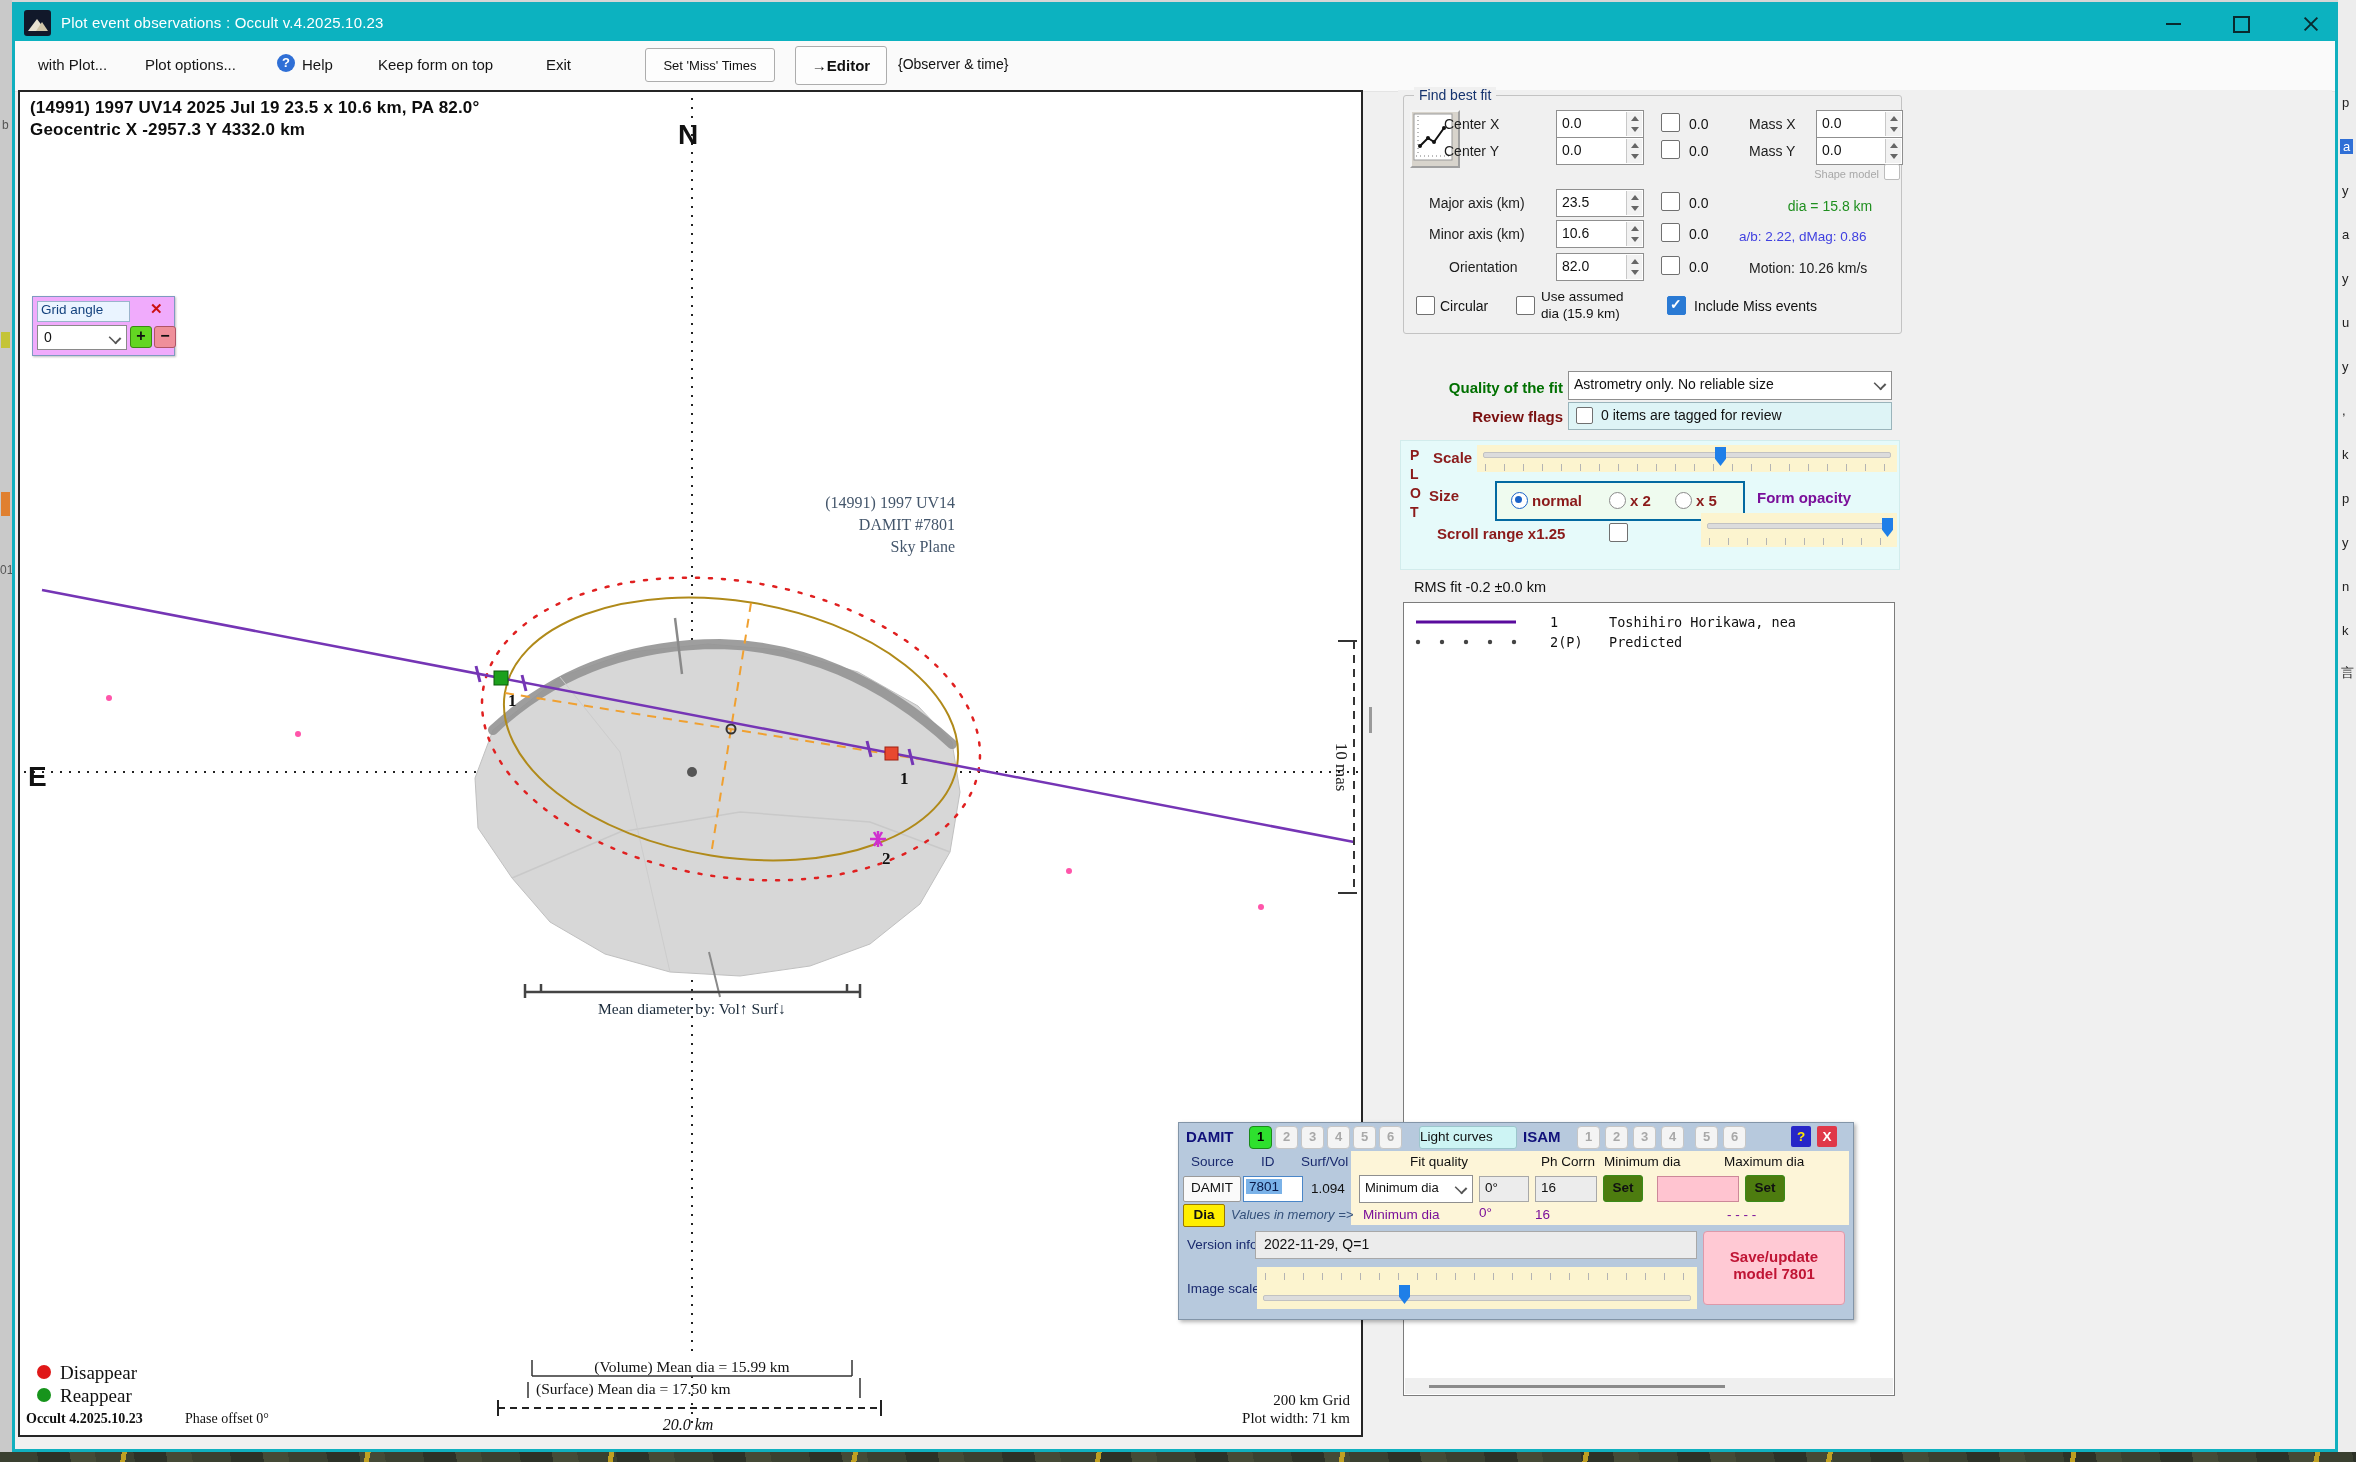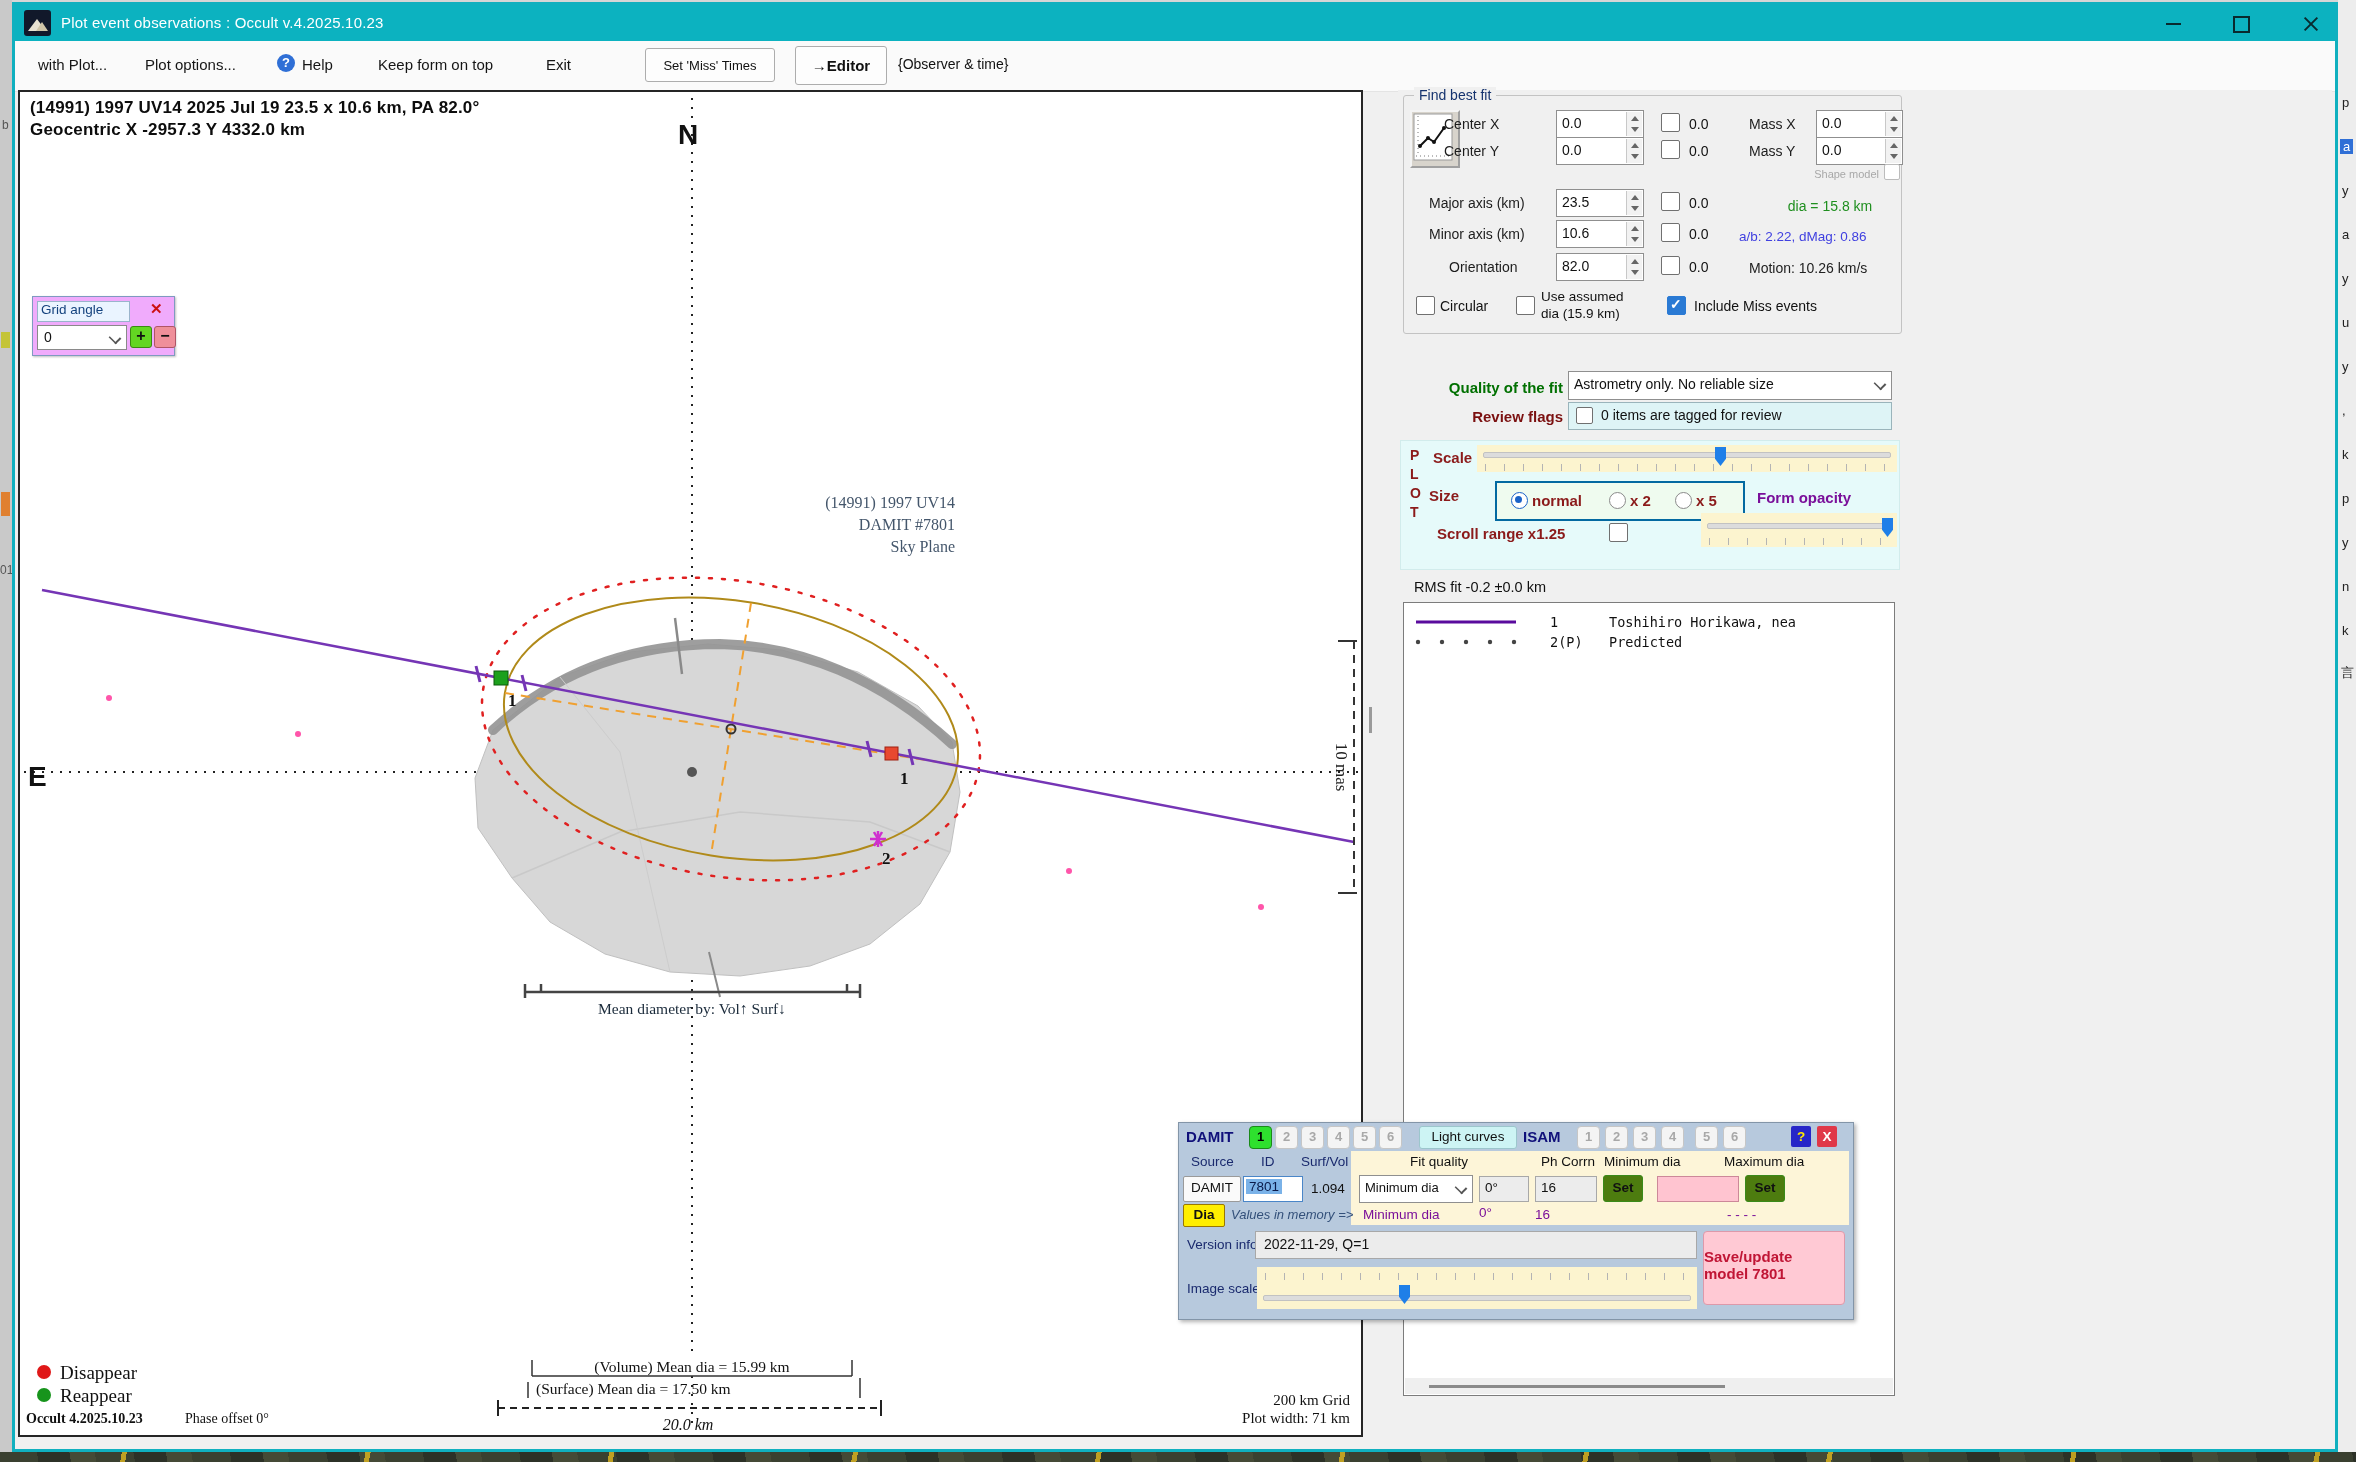--- a/index.html
+++ b/index.html
@@ -406,21 +406,21 @@
 
   <div id="damit" class="abs">
 
     <span class="abs dblue" style="left:7px;top:5px;">DAMIT</span>
     <div class="abs dnum on" style="left:70px;top:3px;">1</div>
     <div class="abs dnum" style="left:96px;top:3px;">2</div>
     <div class="abs dnum" style="left:122px;top:3px;">3</div>
     <div class="abs dnum" style="left:148px;top:3px;">4</div>
     <div class="abs dnum" style="left:174px;top:3px;">5</div>
     <div class="abs dnum" style="left:200px;top:3px;">6</div>
-    <div class="abs" style="left:240px;top:3px;width:96px;height:21px;background:#cdf4f4;border:1px solid #9cc6cc;border-radius:3px;text-align:center;line-height:20px;">Light curves</div>
+    <div class="abs" style="left:240px;top:3px;width:96px;height:21px;background:#cdf4f4;border:1px solid #9cc6cc;border-radius:3px;line-height:20px;">Light curves</div>
     <span class="abs dblue" style="left:344px;top:5px;">ISAM</span>
     <div class="abs dnum" style="left:398px;top:3px;">1</div>
     <div class="abs dnum" style="left:426px;top:3px;">2</div>
     <div class="abs dnum" style="left:454px;top:3px;">3</div>
     <div class="abs dnum" style="left:482px;top:3px;">4</div>
     <div class="abs dnum" style="left:516px;top:3px;">5</div>
     <div class="abs dnum" style="left:544px;top:3px;">6</div>
     <div class="abs" style="left:612px;top:3px;width:20px;height:21px;background:#2626c8;color:#ffe800;font-weight:bold;text-align:center;line-height:21px;border-radius:2px;">?</div>
     <div class="abs" style="left:638px;top:3px;width:20px;height:21px;background:#e03848;color:#fff;font-weight:bold;text-align:center;line-height:21px;border-radius:2px;">X</div>
 
@@ -457,21 +457,21 @@
     <span class="abs" style="left:52px;top:84px;font-style:italic;color:#33507a;font-size:13px;">Values in memory =&gt;</span>
     <span class="abs purple" style="left:184px;top:84px;">Minimum dia</span>
     <span class="abs purple" style="left:300px;top:82px;">0°</span>
     <span class="abs purple" style="left:356px;top:84px;">16</span>
     <span class="abs purple" style="left:548px;top:84px;">- - - -</span>
 
     <span class="abs" style="left:8px;top:114px;color:#1a2a6e;">Version info</span>
     <div class="abs gfield" style="left:76px;top:108px;width:440px;height:26px;">
       <span style="position:absolute;left:8px;top:4px;font-size:14px;">2022-11-29, Q=1</span>
     </div>
-    <div class="abs" style="left:524px;top:108px;width:142px;height:74px;background:#ffc9d4;border:1px solid #dd99aa;border-radius:4px;color:#c01535;font-weight:bold;font-size:15px;padding-top:16px;box-sizing:border-box;">
+    <div class="abs" style="left:524px;top:108px;width:142px;height:74px;background:#ffc9d4;border:1px solid #dd99aa;border-radius:4px;text-align:center;color:#c01535;font-weight:bold;font-size:15px;padding-top:16px;box-sizing:border-box;">
       <div>Save/update</div>
       <div>model 7801</div>
     </div>
 
     <span class="abs" style="left:8px;top:158px;color:#1a2a6e;">Image scale</span>
     <div class="abs slider" style="left:78px;top:144px;width:440px;height:42px;">
       <div class="ticks" style="top:6px;"></div>
       <div class="groove" style="top:28px;"></div>
       <div class="thumb" style="left:142px;top:18px;"></div>
     </div>

